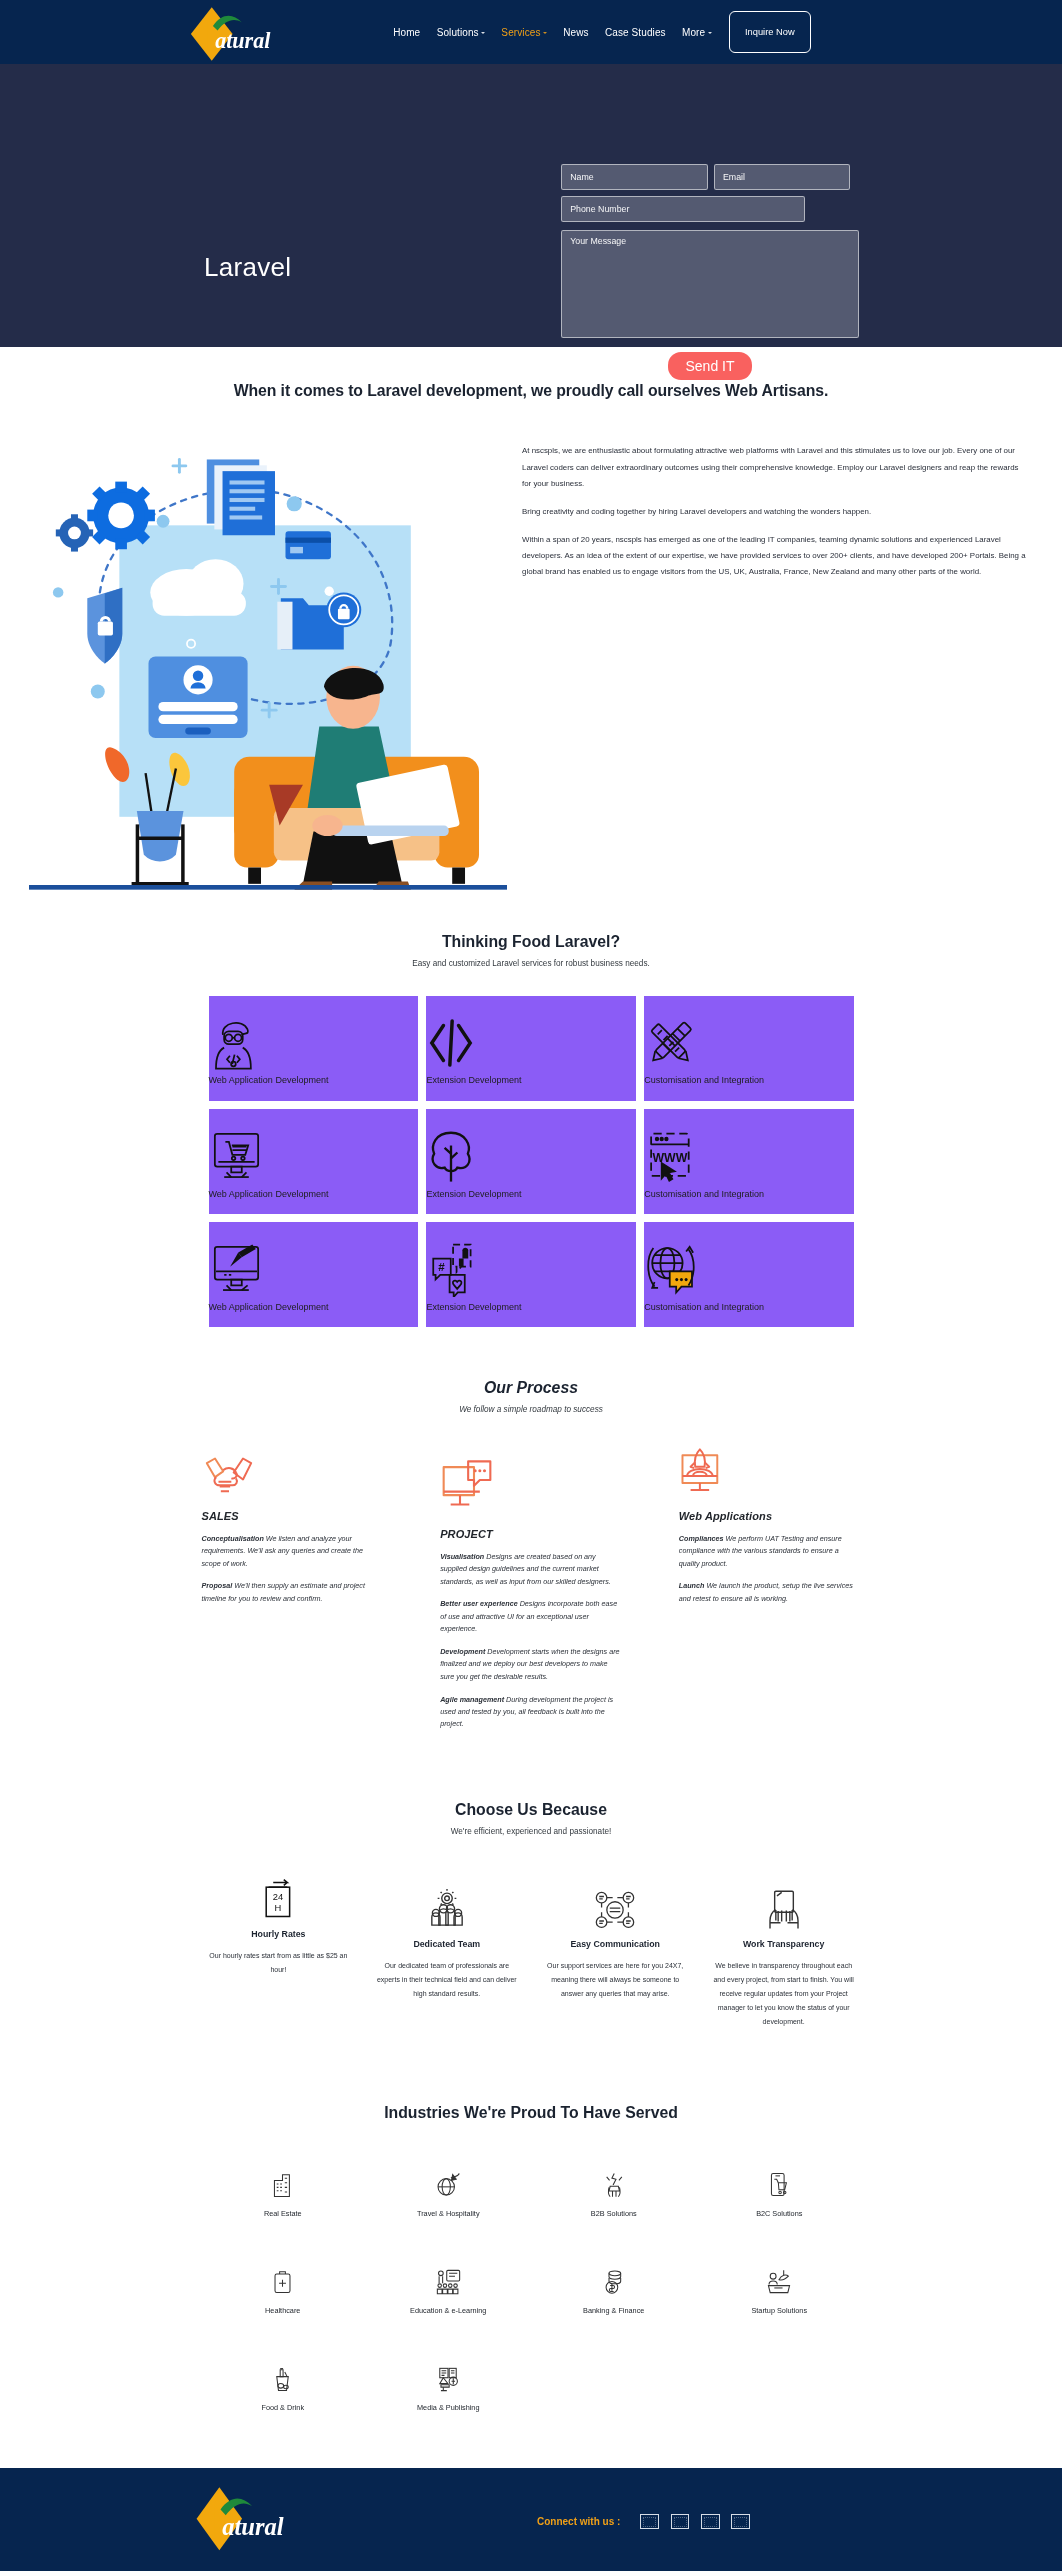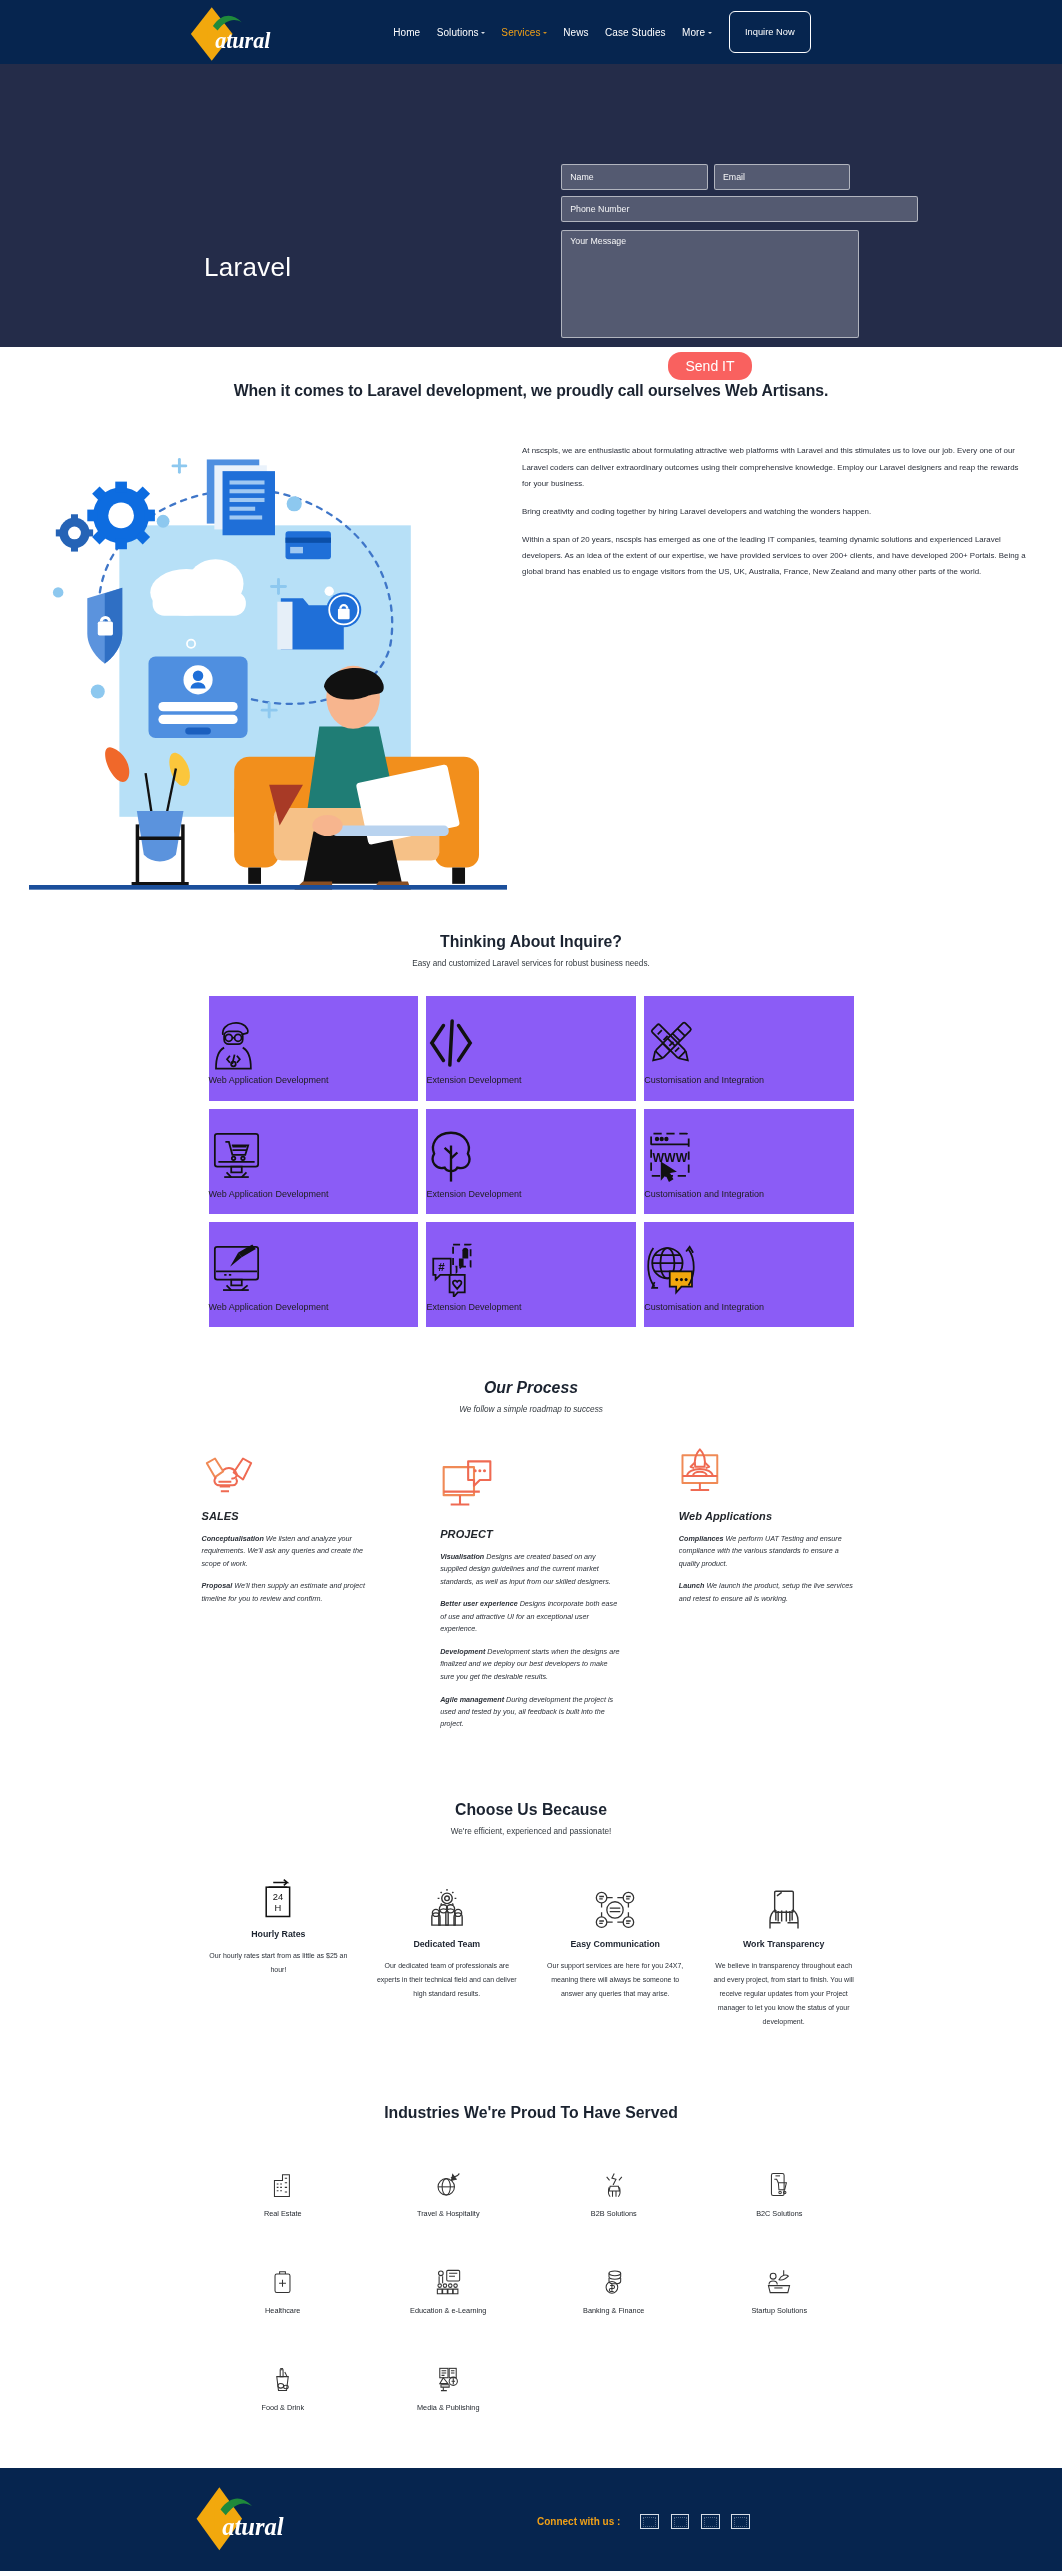--- a/index.html
+++ b/index.html
@@ -92,21 +92,21 @@
     border-radius: 2.3px;
     color: #ffffff;
     font-size: 8.8px;
     font-family: "Liberation Sans", sans-serif;
     padding: 4.7px 8.2px;
     outline: none;
   }
   .fld::placeholder { color: #ffffff; opacity: .95; }
   .f-name { width: 147px; height: 26px; }
   .f-email { width: 136px; height: 26px; }
-  .f-phone { width: 357px; height: 26px; margin-top: 6.4px; }
+  .f-phone { width: 244px; height: 26px; margin-top: 6.4px; }
   .f-msg { width: 298px; height: 108px; margin-top: 7.6px; resize: none; }
   .send-wrap { margin-top: 12.3px; text-align: center; }
   .send-btn {
     background: #f9615f;
     border: none;
     border-radius: 13px;
     color: #ffffff;
     font-size: 14px;
     padding: 5.8px 17.5px;
     cursor: pointer;
@@ -485,21 +485,21 @@
     </div>
     <div class="about-text">
       <p>At nscspls, we are enthusiastic about formulating attractive web platforms with Laravel and this stimulates us to love our job. Every one of our Laravel coders can deliver extraordinary outcomes using their comprehensive knowledge. Employ our Laravel designers and reap the rewards for your business.</p>
       <p>Bring creativity and coding together by hiring Laravel developers and watching the wonders happen.</p>
       <p>Within a span of 20 years, nscspls has emerged as one of the leading IT companies, teaming dynamic solutions and experienced Laravel developers. As an idea of the extent of our expertise, we have provided services to over 200+ clients, and have developed 200+ Portals. Being a global brand has enabled us to engage visitors from the US, UK, Australia, France, New Zealand and many other parts of the world.</p>
     </div>
   </div>
 </div>
 
 <div class="cards-sec">
-  <div class="sec-title">Thinking About Inquire?</div>
+  <div class="sec-title">Thinking Food Laravel?</div>
   <div class="sec-sub">Easy and customized Laravel services for robust business needs.</div>
   <div class="cards-grid">
 
     <div class="card">
       <div class="card-ic">
         <svg width="50" height="56" viewBox="0 0 86 96" fill="none" stroke="#111" stroke-width="3">
           <path d="M24 34 C20 12 58 6 66 24 C70 34 62 30 56 34"></path>
           <rect x="26" y="28" width="32" height="22" rx="8"></rect>
           <circle cx="34" cy="39" r="6"></circle>
             <circle cx="50" cy="39" r="6"></circle>

